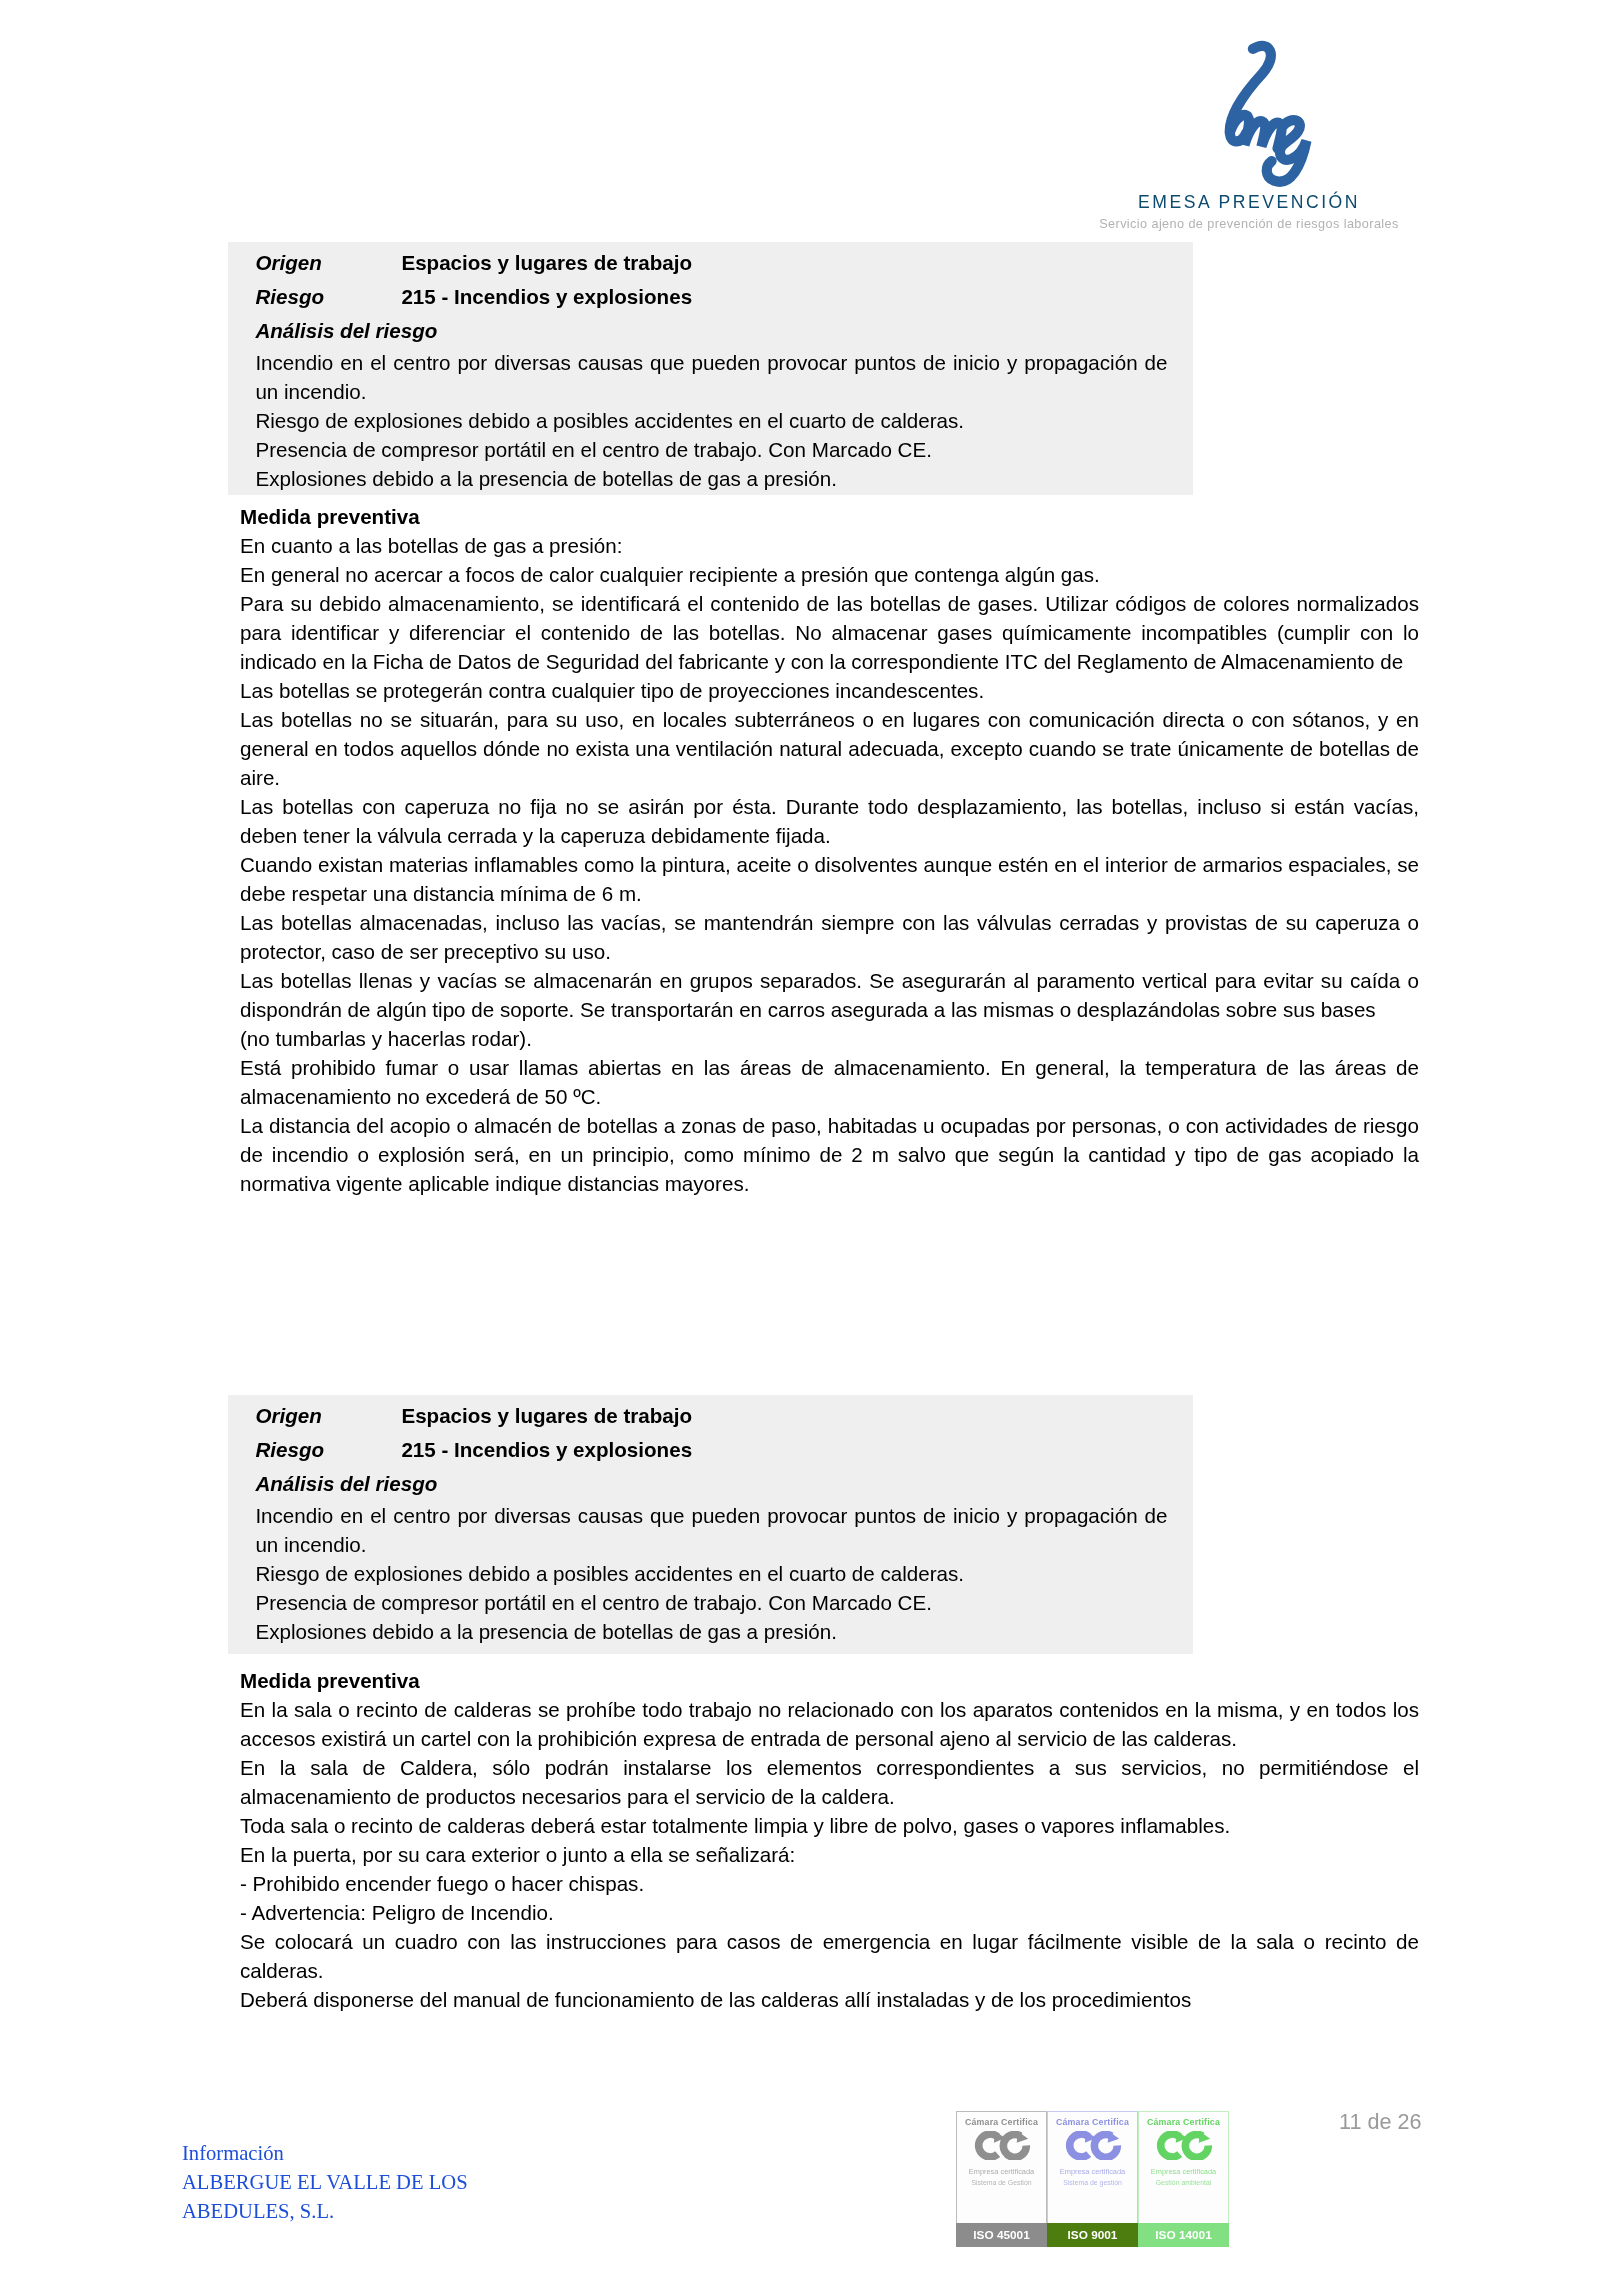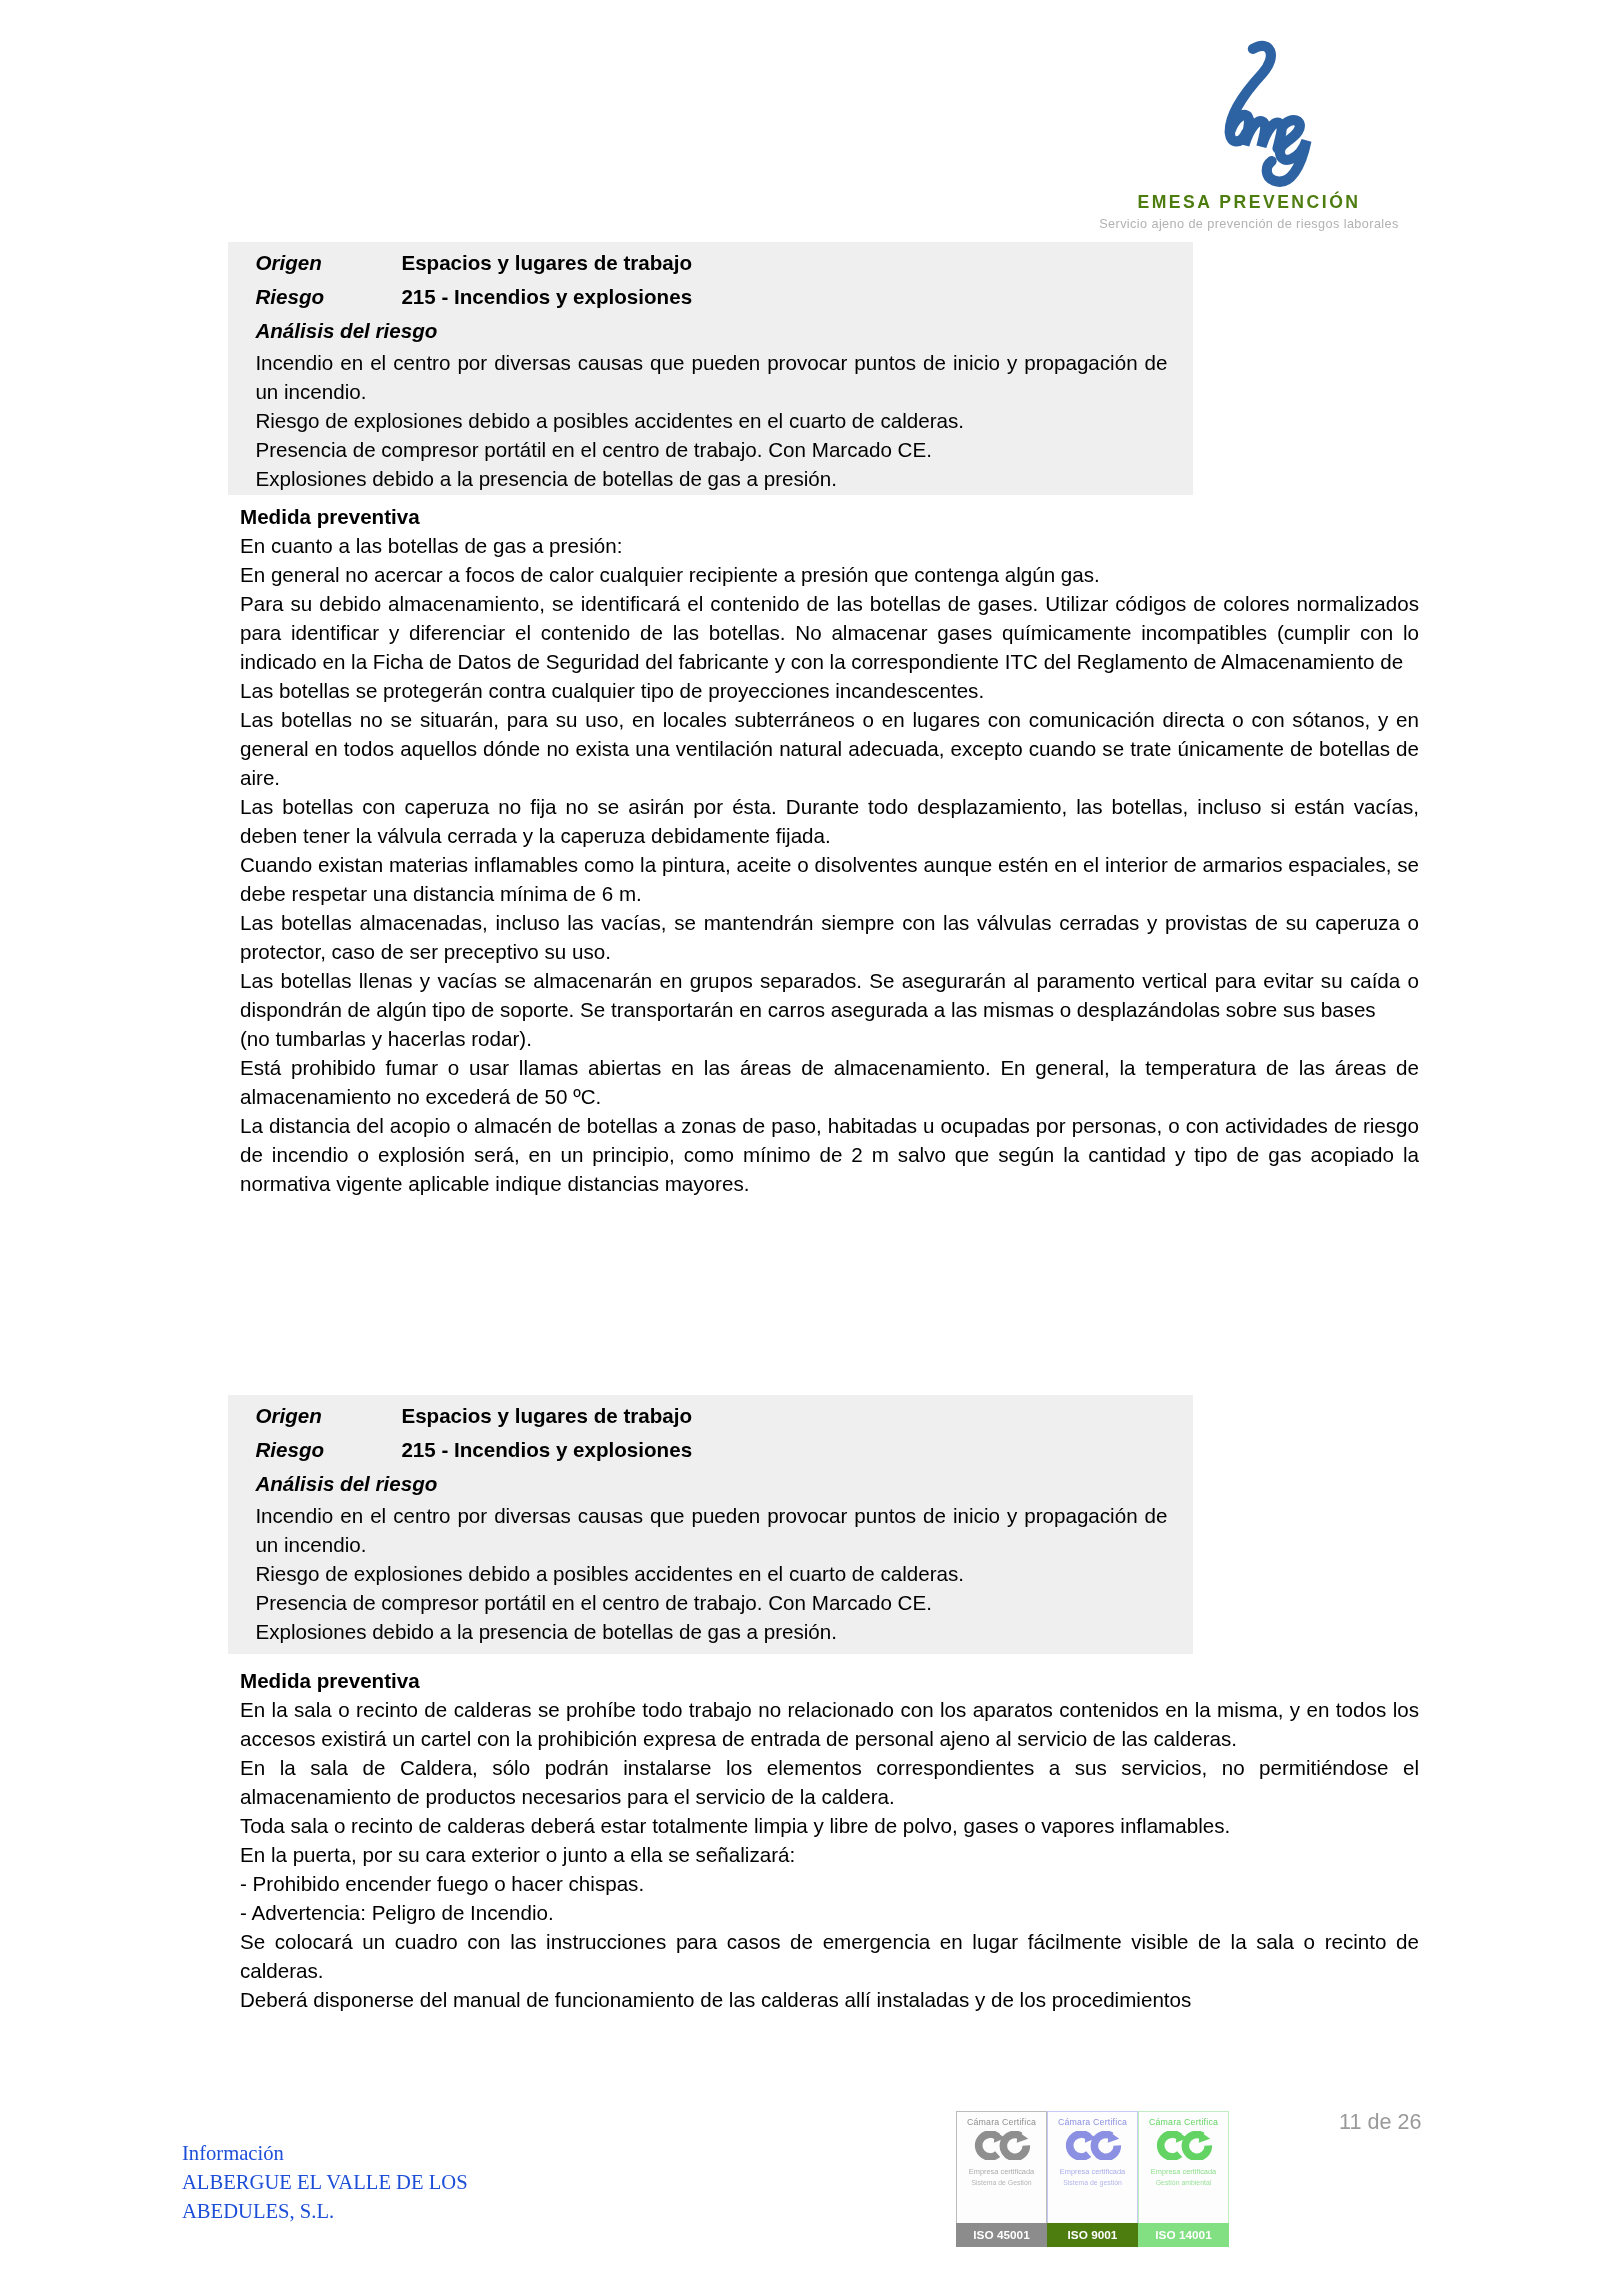--- a/index.html
+++ b/index.html
@@ -4,21 +4,21 @@
 <style>
   html,body { margin:0; padding:0; background:#ffffff; }
   .page {
     position:relative; width:1620px; height:2292px; background:#ffffff;
     font-family:"Liberation Sans", sans-serif; color:#000000; overflow:hidden;
   }
 
   
   .brand { position:absolute; left:1096px; top:37px; width:306px; text-align:center; }
   .brand .script { display:flex; justify-content:center; height:153px; }
-  .brand .name { color:#4d7c0f; font-size:17.6px; letter-spacing:2.5px; margin-top:2px; white-space:nowrap;font-weight:bold; }
+  .brand .name { color:#0c4a6e; font-size:17.6px; letter-spacing:2.5px; margin-top:2px; white-space:nowrap; }
   .brand .tagline { color:#b2b2b2; font-size:12.7px; letter-spacing:0.4px; margin-top:4px; white-space:nowrap; }
 
   
   .riskbox {
     position:absolute; left:228px; width:965px; background:#efefef;
     box-sizing:border-box; padding:5.9px 25.5px 5.9px 27.4px; overflow:hidden;
   }
   .riskbox .row { display:flex; font-size:20.6px; line-height:29px; margin-bottom:4.9px; }
   .riskbox .lbl { font-weight:bold; font-style:italic; flex:0 0 146px; }
   .riskbox .val { font-weight:bold; }
@@ -32,21 +32,21 @@
   
   .footer-info { position:absolute; left:182px; top:2139px; color:#1d4ed8; font-size:20.6px; line-height:29px;font-family:Liberation Serif, serif; }
   .pagenum { position:absolute; left:1339px; top:2109px; color:#9a9a9a; font-size:21.6px; }
 
   .badges { position:absolute; left:956px; top:2111px; display:flex; }
   .badge {
     width:91px; height:136px; box-sizing:border-box; position:relative;
     display:flex; flex-direction:column; align-items:center;
     background:#fdfdfd; border:1px solid; text-align:center;
   }
-  .badge .btitle { font-size:8.8px; font-weight:normal; margin-top:4.9px; letter-spacing:0.2px; white-space:nowrap; }
+  .badge .btitle { font-size:8.8px; font-weight:bold; margin-top:4.9px; letter-spacing:0.2px; white-space:nowrap; }
   .badge .ccicon { margin-top:3.9px; }
   .badge .bl1 { font-size:7.4px; margin-top:6.9px; opacity:0.75; }
   .badge .bl2 { font-size:6.9px; margin-top:2.9px; opacity:0.65; }
   .badge .band {
     position:absolute; left:-1px; right:-1px; bottom:-1px; height:24.5px;
     color:#ffffff; font-size:11.8px; font-weight:bold;
     display:flex; align-items:center; justify-content:center; white-space:nowrap;
   }
   .badge-gray  { border-color:#bcbcbc; color:#8f8f8f; }
   .badge-gray  .band { background:#8c8c8c; }

